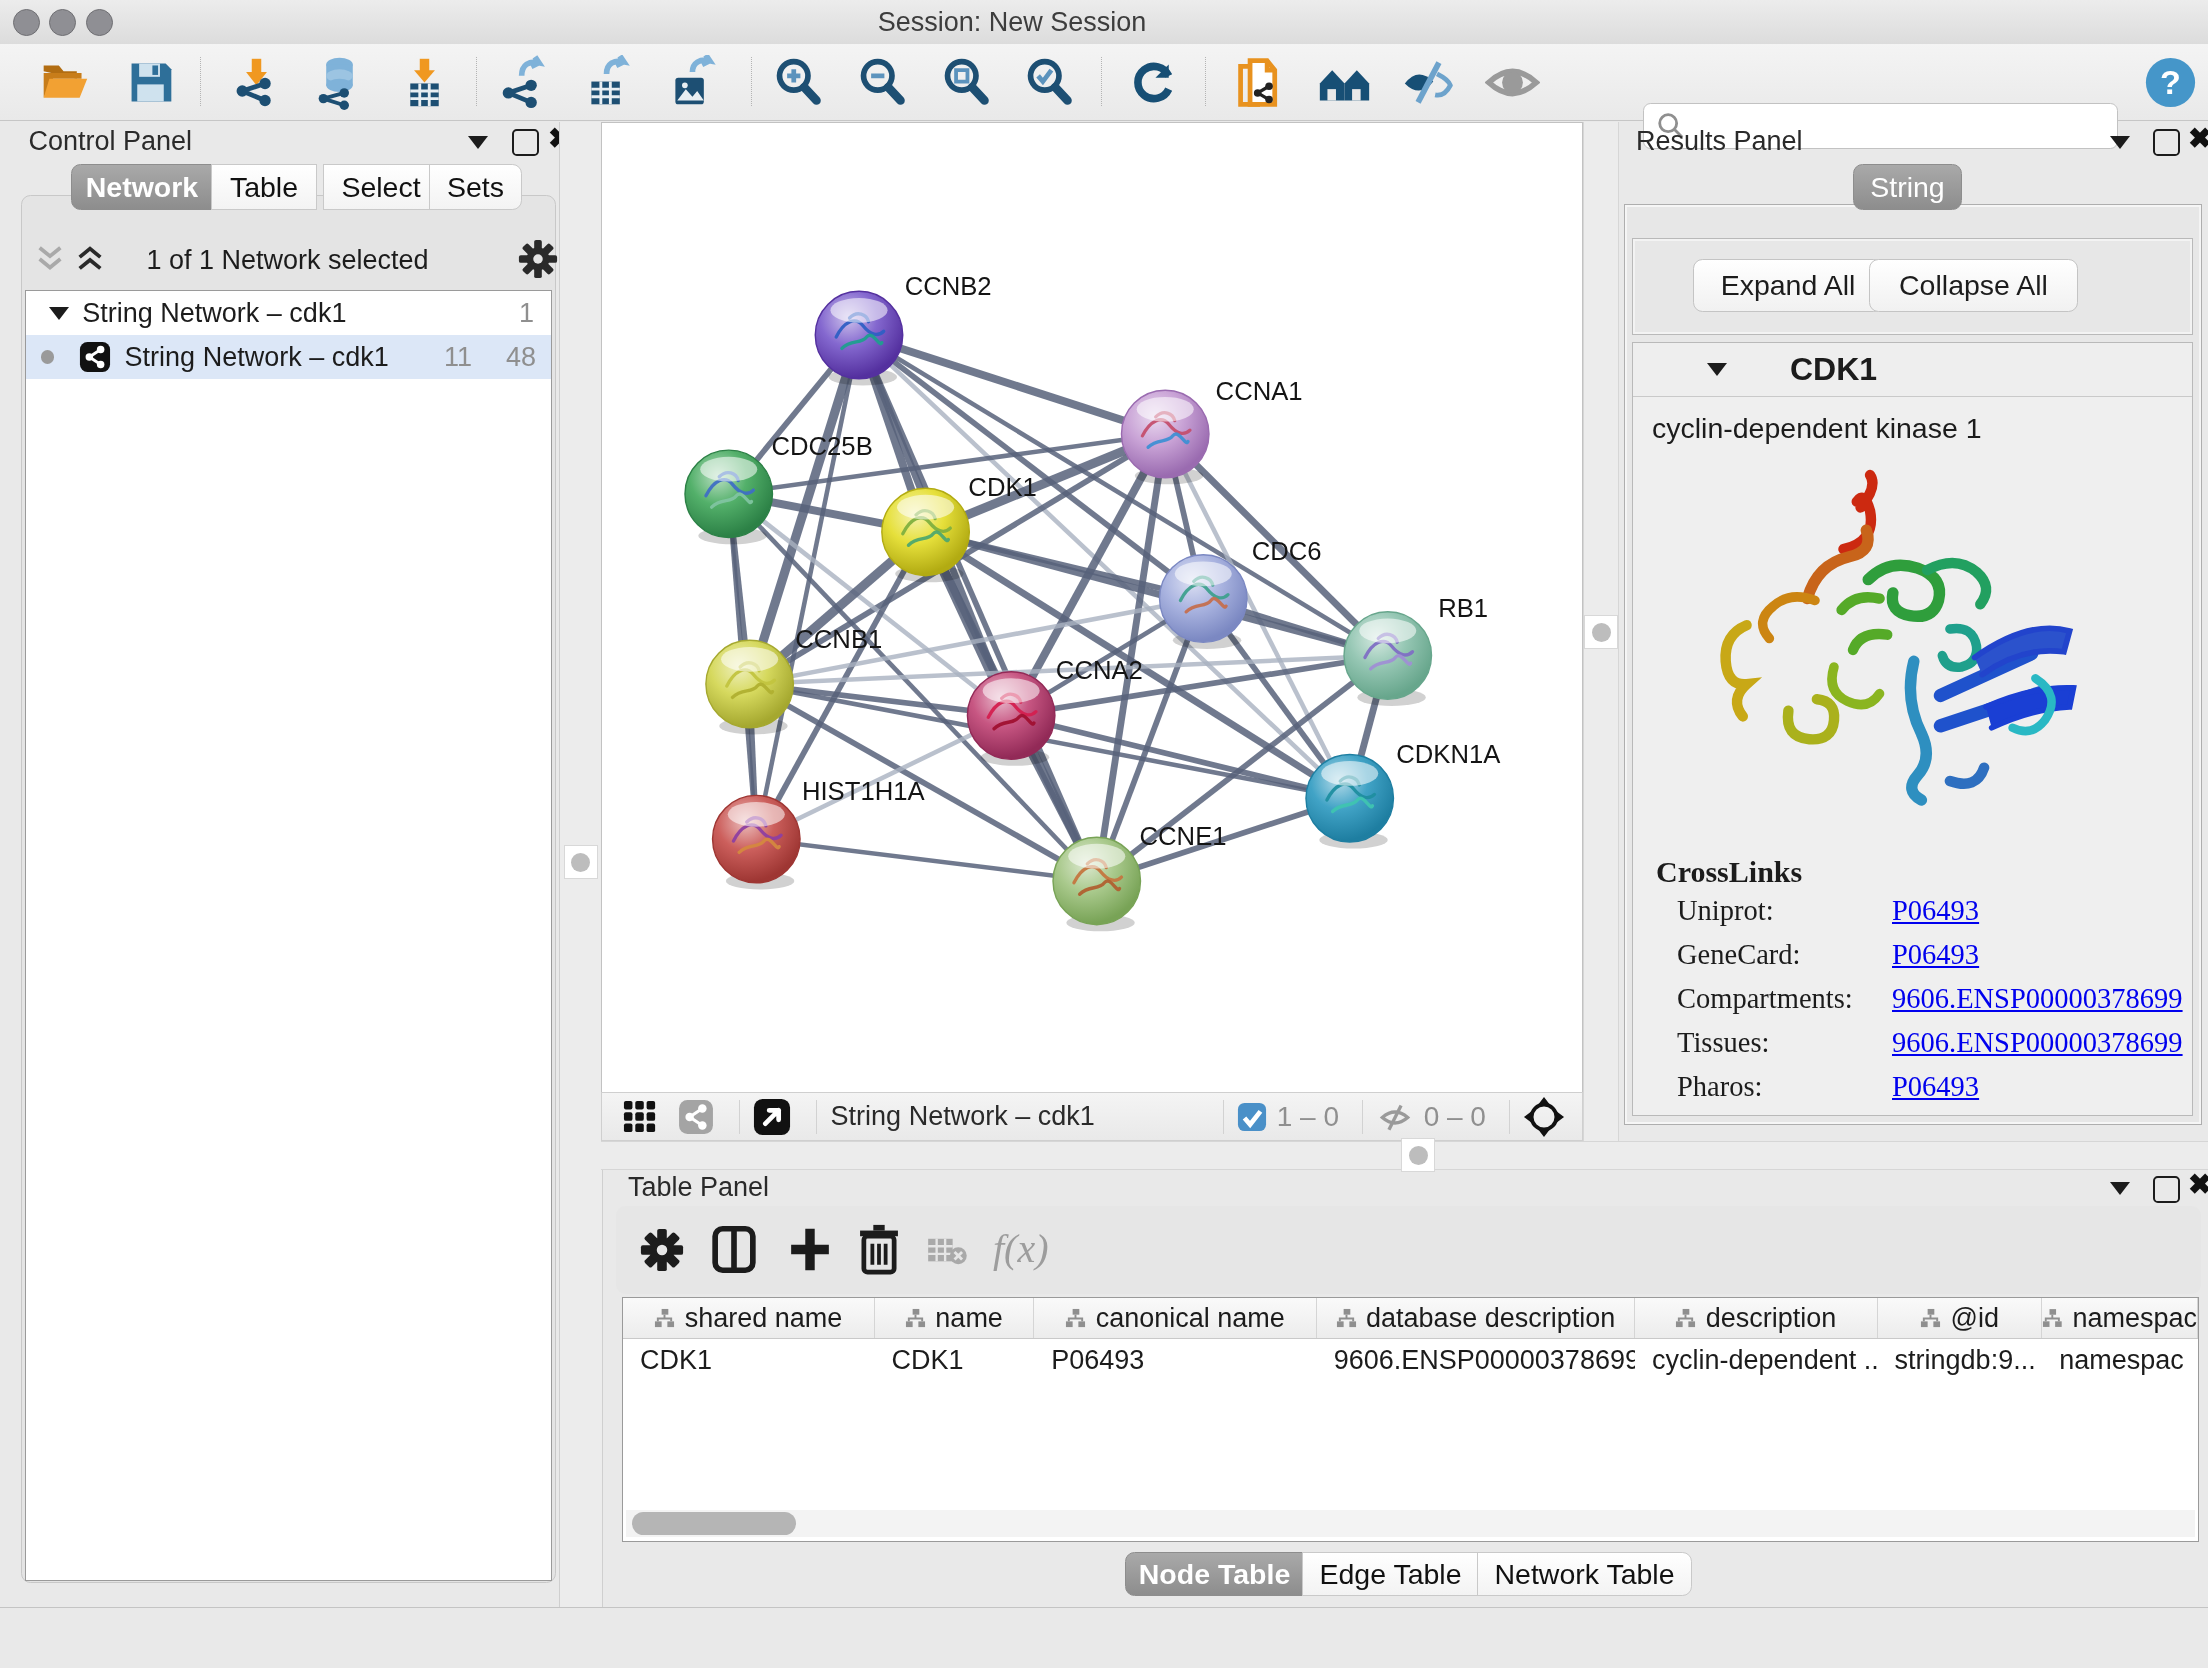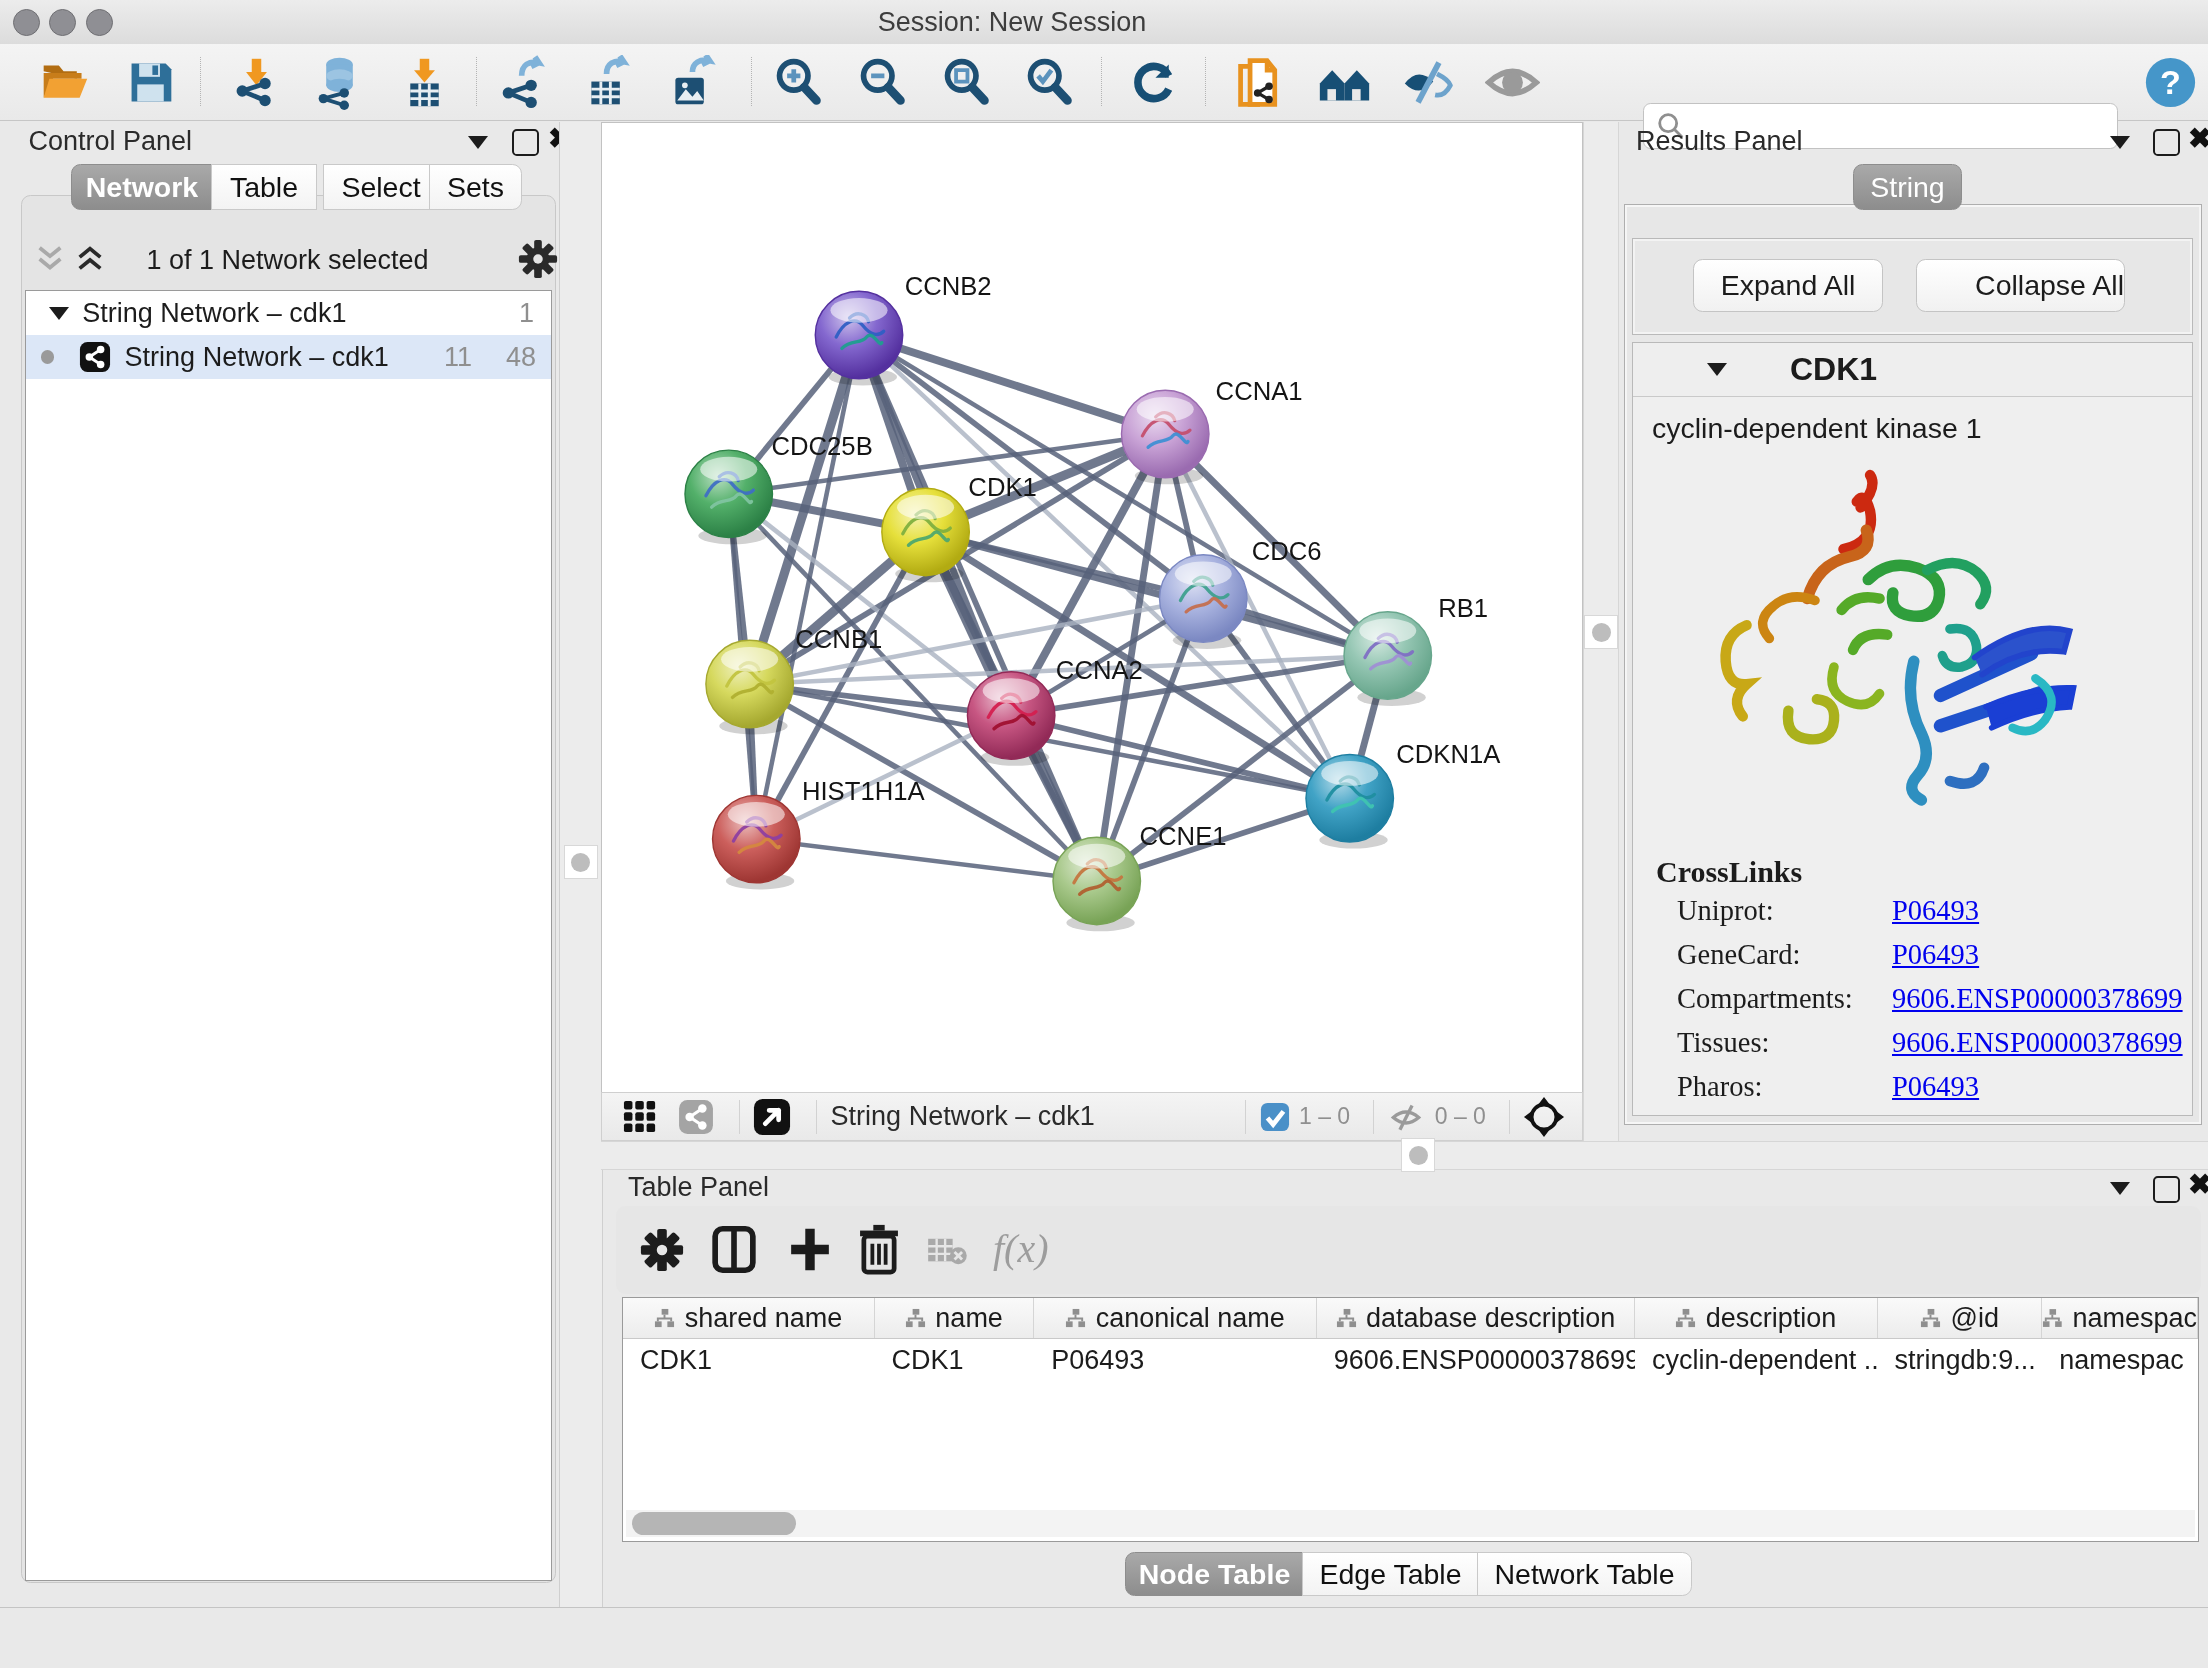--- a/index.html
+++ b/index.html
@@ -33,21 +33,21 @@
   
   #cp-box{left:21px;top:195px;width:533px;height:1386px;background:#e4e4e4;border:1px solid #c8c8c8;border-radius:9.5px;}
   #cp-tree{left:25px;top:290px;width:525px;height:1289px;background:#fff;border:1px solid #9a9a9a;}
   .treerow{height:44px;display:flex;align-items:center;font-size:27px;}
   .cnt{color:#8f8f8f;}
   
   #net-container{left:601px;top:122px;width:982px;height:1020px;background:#fff;border:1px solid #c2c2c2;box-sizing:border-box;}
   #net-status{left:601px;top:1092px;width:982px;height:49px;background:linear-gradient(#f4f4f4,#e9e9e9);
     border:1px solid #cfcfcf;box-sizing:border-box;display:flex;align-items:center;}
   .nsep{width:0;height:34px;border-left:1px solid #d2d2d2;margin:0 13.3px;}
-  .gray28{font-size:23px;color:#8f8f8f;}
+  .gray28{font-size:28px;color:#8f8f8f;}
   
   .split{background:#ececec;}
   .split-dot{width:32px;height:32px;background:#fff;border:1px solid #d8d8d8;display:flex;align-items:center;justify-content:center;}
   .split-dot i{width:19px;height:19px;border-radius:50%;background:#bdbdbd;display:block;}
   
   #rp-outer{left:1624px;top:204px;width:576px;height:919px;background:#e7e7e7;border:1px solid #aeaeae;box-shadow:inset 0 0 0 1.9px #f6f6f6;}
   #rp-btnbox{left:1632px;top:238px;width:559px;height:95px;border:1px solid #b9b9b9;box-shadow:inset 0 0 0 1.9px #f3f3f3;}
   .rbtn{height:51px;background:linear-gradient(#ffffff,#f1f1f1);border:1px solid #c4c4c4;border-radius:9.5px;
     font-size:28.5px;display:flex;align-items:center;justify-content:center;}
   #rp-cdk{left:1632px;top:342px;width:559px;height:772px;border:1px solid #b9b9b9;background:#efefef;}
@@ -607,21 +607,21 @@
 <span class="abs" style="left:2188px;top:122px;"><span class="closex">✖</span></span>
 
 <div id="rp-outer" class="abs"></div>
 <div class="tab sel abs" style="left:1853px;top:164px;width:107px;border-radius:9.5px;">
   <span>String</span>
 </div>
 <div id="rp-btnbox" class="abs"></div>
 <div class="rbtn abs" style="left:1693px;top:259px;width:188px;">
   <span>Expand All</span>
 </div>
-<div class="rbtn abs" style="left:1916px;top:259px;width:207px;justify-content:flex-end;">
+<div class="rbtn abs" style="left:1869px;top:259px;width:207px;">
   <span>Collapse All</span>
 </div>
 
 <div id="rp-cdk" class="abs">
   <div id="rp-cdk-head">
     <span class="tri" style="margin:0 63px 0 74px;"></span>
     <span style="font-size:32px;font-weight:bold;">CDK1</span>
   </div>
   <div style="padding:15px 0 0 19px;font-size:28.5px;">cyclin-dependent kinase 1</div>
 

